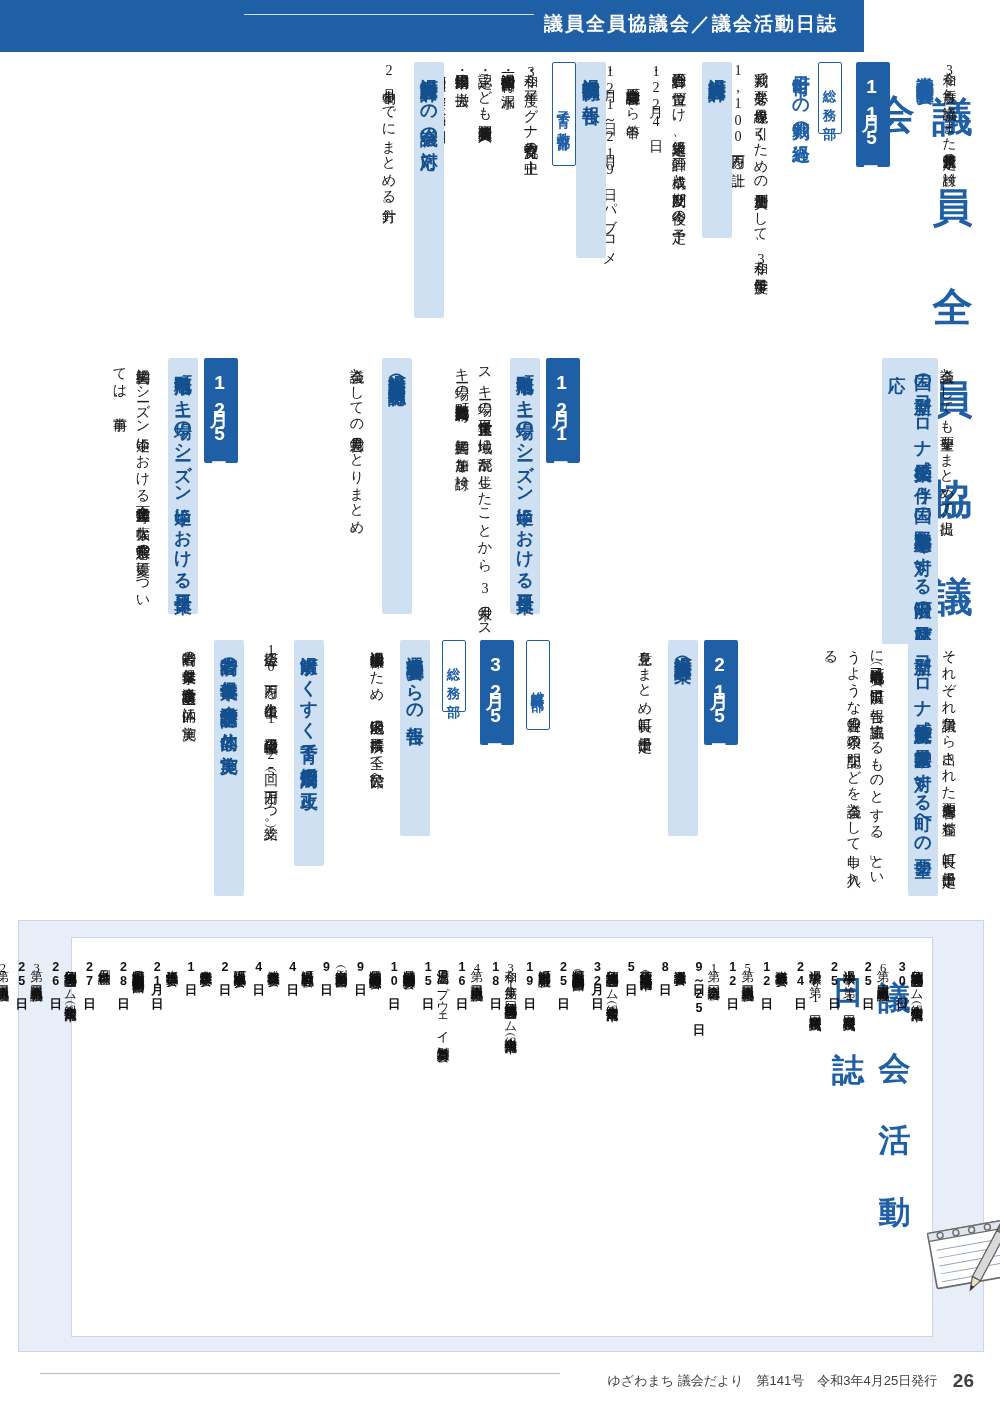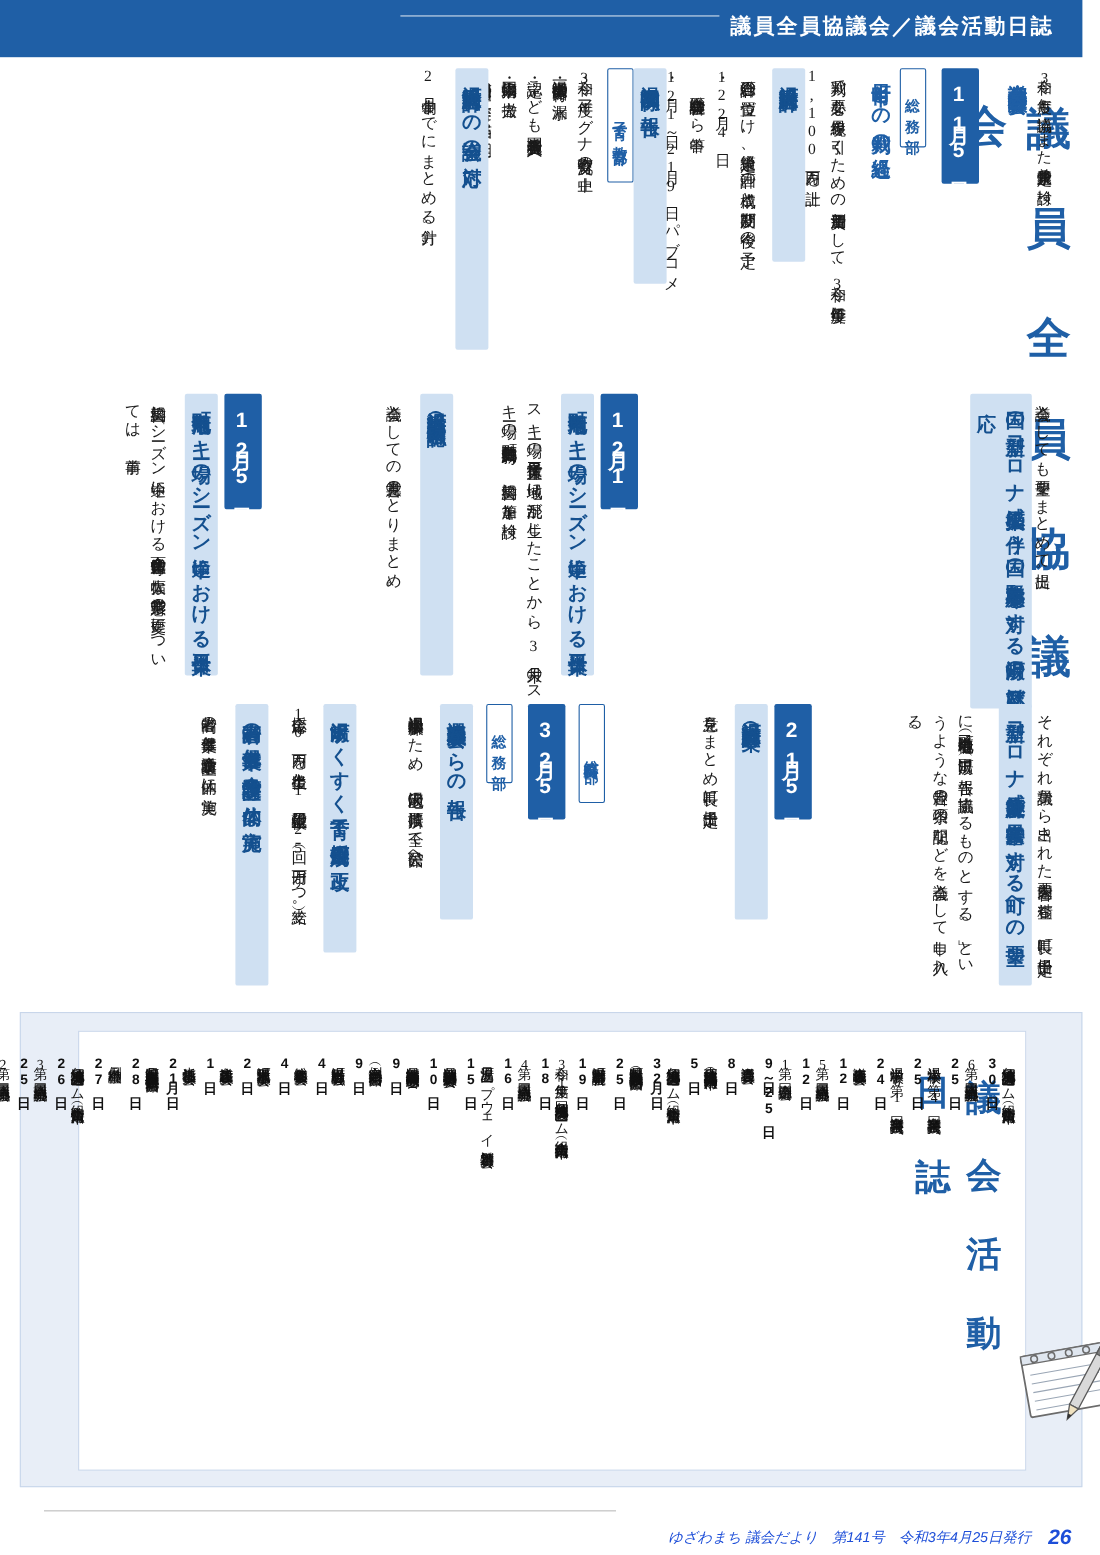--- a/index.html
+++ b/index.html
@@ -12,21 +12,21 @@
     height: 1414px;
     position: relative;
     font-family: "Liberation Serif", "DejaVu Serif", serif;
     color: #1a1a1a;
     overflow: hidden;
   }
   
   .page-header {
     position: absolute;
     top: 0; left: 0;
-    width: 984px; height: 52px;
+    width: 864px; height: 52px;
     background: #1f5fa6;
   }
   .header-title {
     position: absolute;
     top: 11px;
     right: 26px;
     color: #ffffff;
     font-size: 19px;
     letter-spacing: 2px;
     font-family: "Liberation Sans", sans-serif;
@@ -182,26 +182,25 @@
   .notebook {
     position: absolute;
     left: 846px;
     top: 262px;
     width: 110px;
     height: 110px;
   }
   
   .footer {
     position: absolute;
-    bottom: 4px;
+    bottom: 22px;
     right: 26px;
     font-size: 13px;
-    color: #1d4ed8;
-    font-family: "Liberation Sans", sans-serif;
-    font-style: italic;
+    color: #404040;
+    font-family: "Liberation Sans", sans-serif;
   }
   .footer .pageno {
     font-size: 19px;
     font-weight: bold;
     margin-left: 12px;
     vertical-align: -2px;
   }
   .footer-rule {
     position: absolute;
     bottom: 40px;

